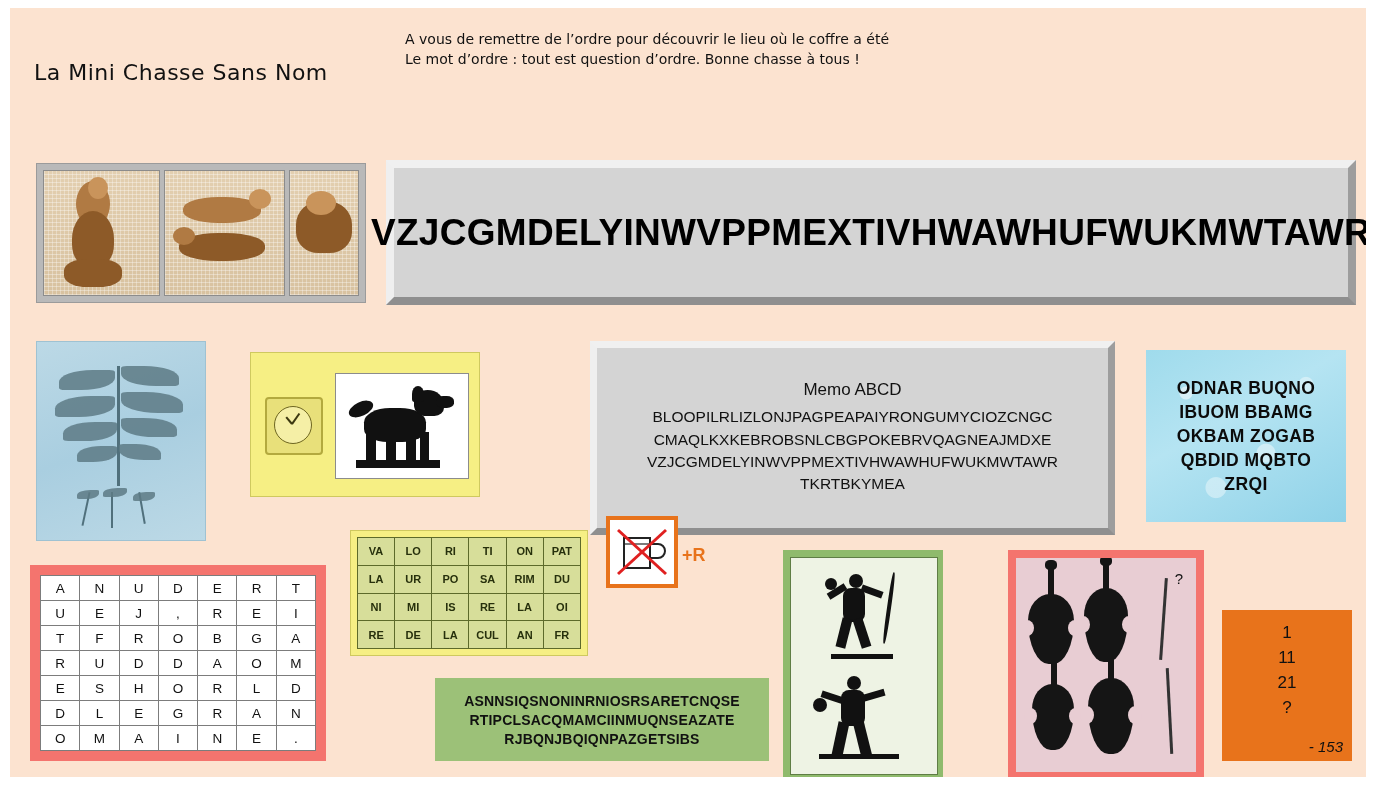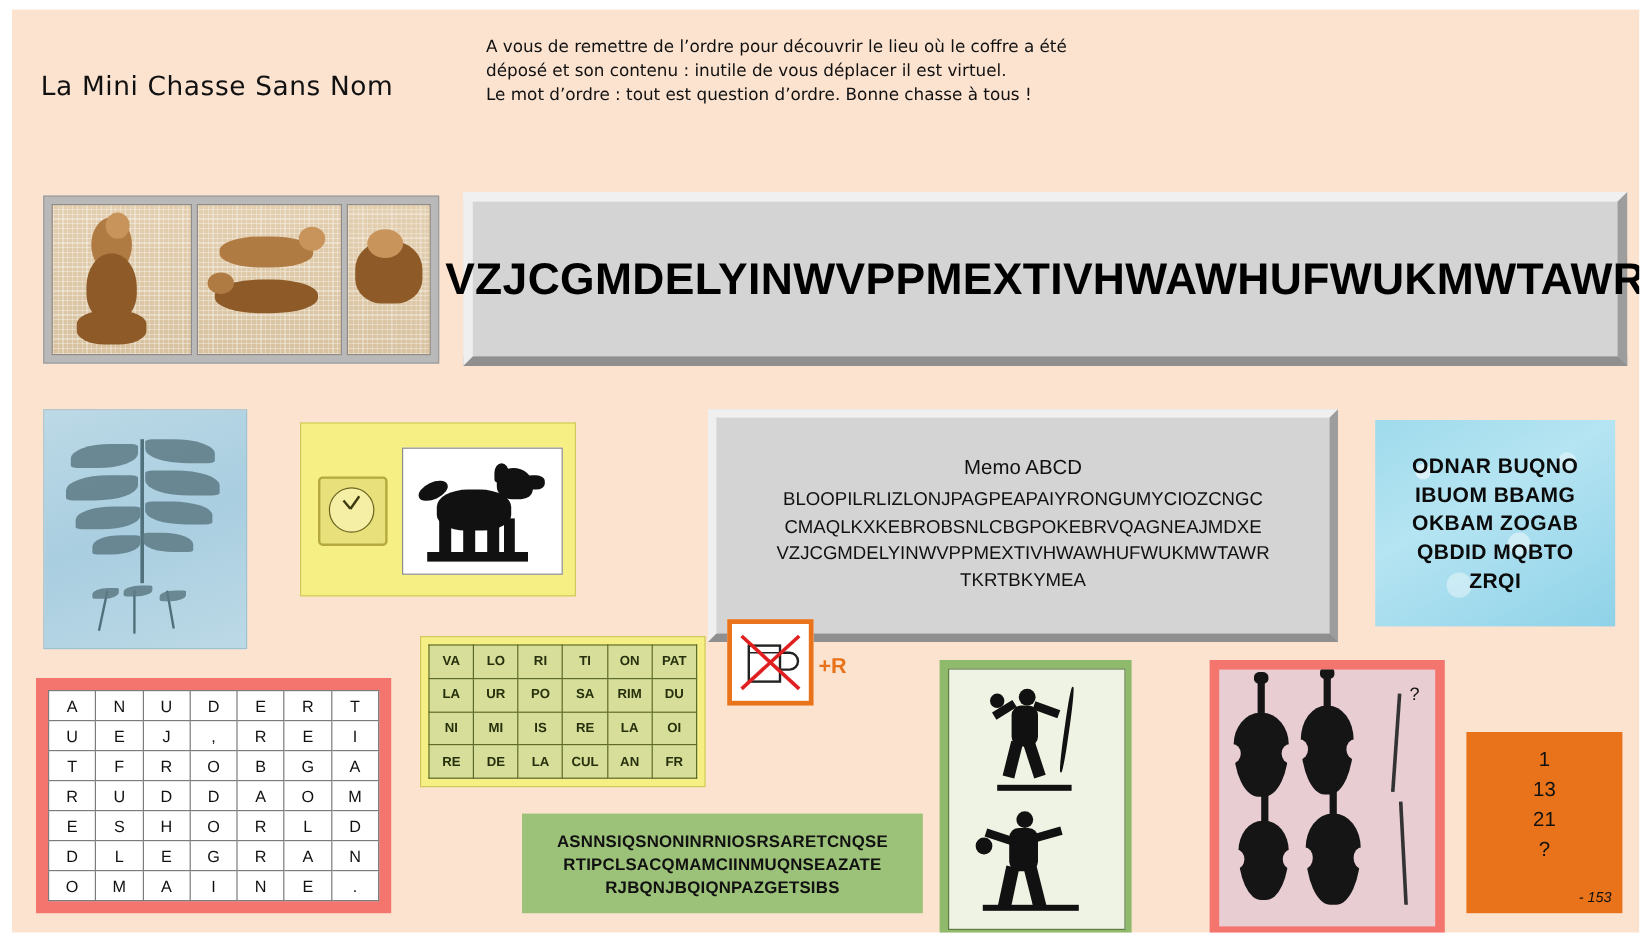--- a/index.html
+++ b/index.html
@@ -409,35 +409,34 @@
   #numbers-box .num {
     text-align: center;
     font-size: 17px;
     color: #111;
     line-height: 1.48;
   }
   #numbers-box .minus {
     position: absolute;
     right: 9px;
     bottom: 6px;
-    font-size: 12px;
+    font-size: 15px;
     font-style: italic;
     color: #111;
   }
 </style>
 </head>
 <body>
 
 <div id="page">
 
   <div id="title">La Mini Chasse Sans Nom</div>
 
   <div id="intro">
     <div>A vous de remettre de l’ordre pour découvrir le lieu où le coffre a été</div>
-    <div>déposé et son contenu : inutile de vous déplacer il est virtuel.</div>
     <div>Le mot d’ordre : tout est question d’ordre. Bonne chasse à tous !</div>
   </div>
 
   <div id="sculpture-box">
     <div class="sculpt-cell" id="sc1">
       <div class="weave"></div>
       <div class="clay" style="left:32px;top:10px;width:34px;height:46px;"></div>
       <div class="clay dark" style="left:28px;top:40px;width:42px;height:56px;border-radius:50% 50% 40% 40%;"></div>
       <div class="clay light" style="left:44px;top:6px;width:20px;height:22px;"></div>
       <div class="clay dark" style="left:20px;top:88px;width:58px;height:28px;border-radius:40%;"></div>
@@ -690,19 +689,19 @@
       <div class="vwaist" style="left:112px;top:148px;width:14px;height:18px;"></div>
       <div class="vneck" style="left:92px;top:92px;width:6px;height:30px;"></div>
 
       <div class="bowline" style="left:146px;top:20px;width:3px;height:82px;transform:rotate(4deg);"></div>
       <div class="bowline" style="left:152px;top:110px;width:3px;height:86px;transform:rotate(-3deg);"></div>
     </div>
   </div>
 
   <div id="numbers-box">
     <div class="num">1</div>
-    <div class="num">13</div>
+    <div class="num">11</div>
     <div class="num">21</div>
     <div class="num">?</div>
     <div class="minus">- 153</div>
   </div>
 
 </div>
 
 </body></html>

